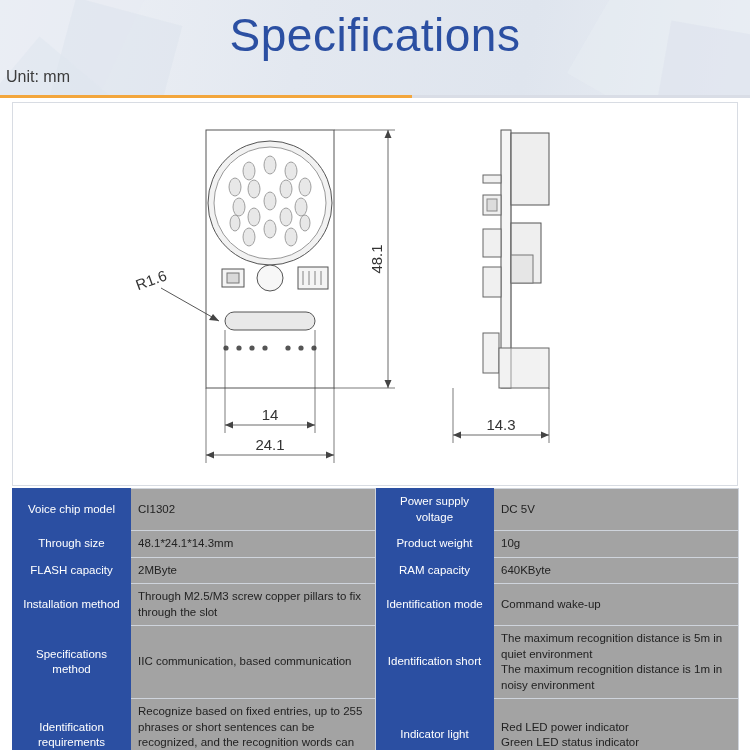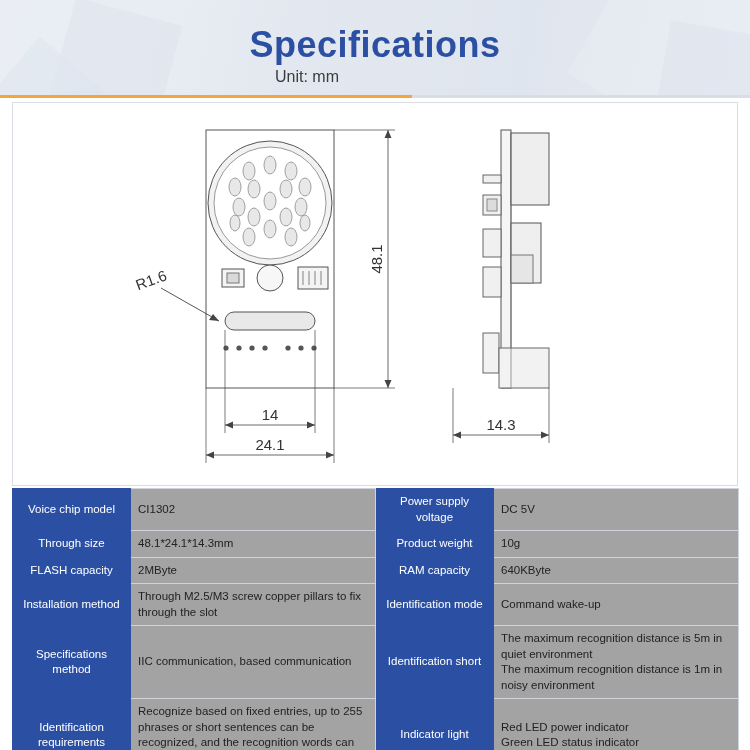--- a/index.html
+++ b/index.html
@@ -15,26 +15,26 @@
     background:linear-gradient(100deg,#eef1f6 0%,#e3e8f0 40%,#dfe5ee 70%,#eaeef4 100%);
     overflow:hidden;
   }
   .header .poly{position:absolute;opacity:.55;}
   .p1{left:-30px;top:-40px;width:150px;height:150px;background:#e7ebf2;transform:rotate(25deg);}
   .p2{left:60px;top:10px;width:110px;height:110px;background:#dde3ec;transform:rotate(15deg);}
   .p3{left:600px;top:-50px;width:180px;height:180px;background:#e8ecf3;transform:rotate(30deg);}
   .p4{left:660px;top:30px;width:120px;height:120px;background:#dce2ec;transform:rotate(10deg);}
   .p5{left:0px;top:55px;width:90px;height:90px;background:#dfe5ef;transform:rotate(40deg);}
   .header .title{
-    position:absolute;width:750px;text-align:center;top:24px;
-    font-size:36px;font-weight:bold;color:#2b4fa2;letter-spacing:.5px;
+    position:absolute;width:750px;text-align:center;top:8px;
+    font-size:46px;font-weight:normal;color:#2b4fa2;letter-spacing:.5px;
   }
   .header .subtitle{
-    position:absolute;width:614px;text-align:center;top:68px;
-    font-size:16px;color:#3c3c3c;
+    position:absolute;width:614px;text-align:left;top:68px;
+    font-size:16px;color:#3c3c3c;padding-left:6px;
   }
   .header .accent{
     position:absolute;left:0;bottom:0;width:750px;height:3px;
     background:linear-gradient(90deg,#f3a63c 0%,#f3a63c 55%,#d9dde6 55%,#d9dde6 100%);
   }
 
   
   .drawing{
     position:absolute;left:12px;top:102px;width:726px;height:384px;
     background:#ffffff;border:1px solid #d8dce3;box-sizing:border-box;

